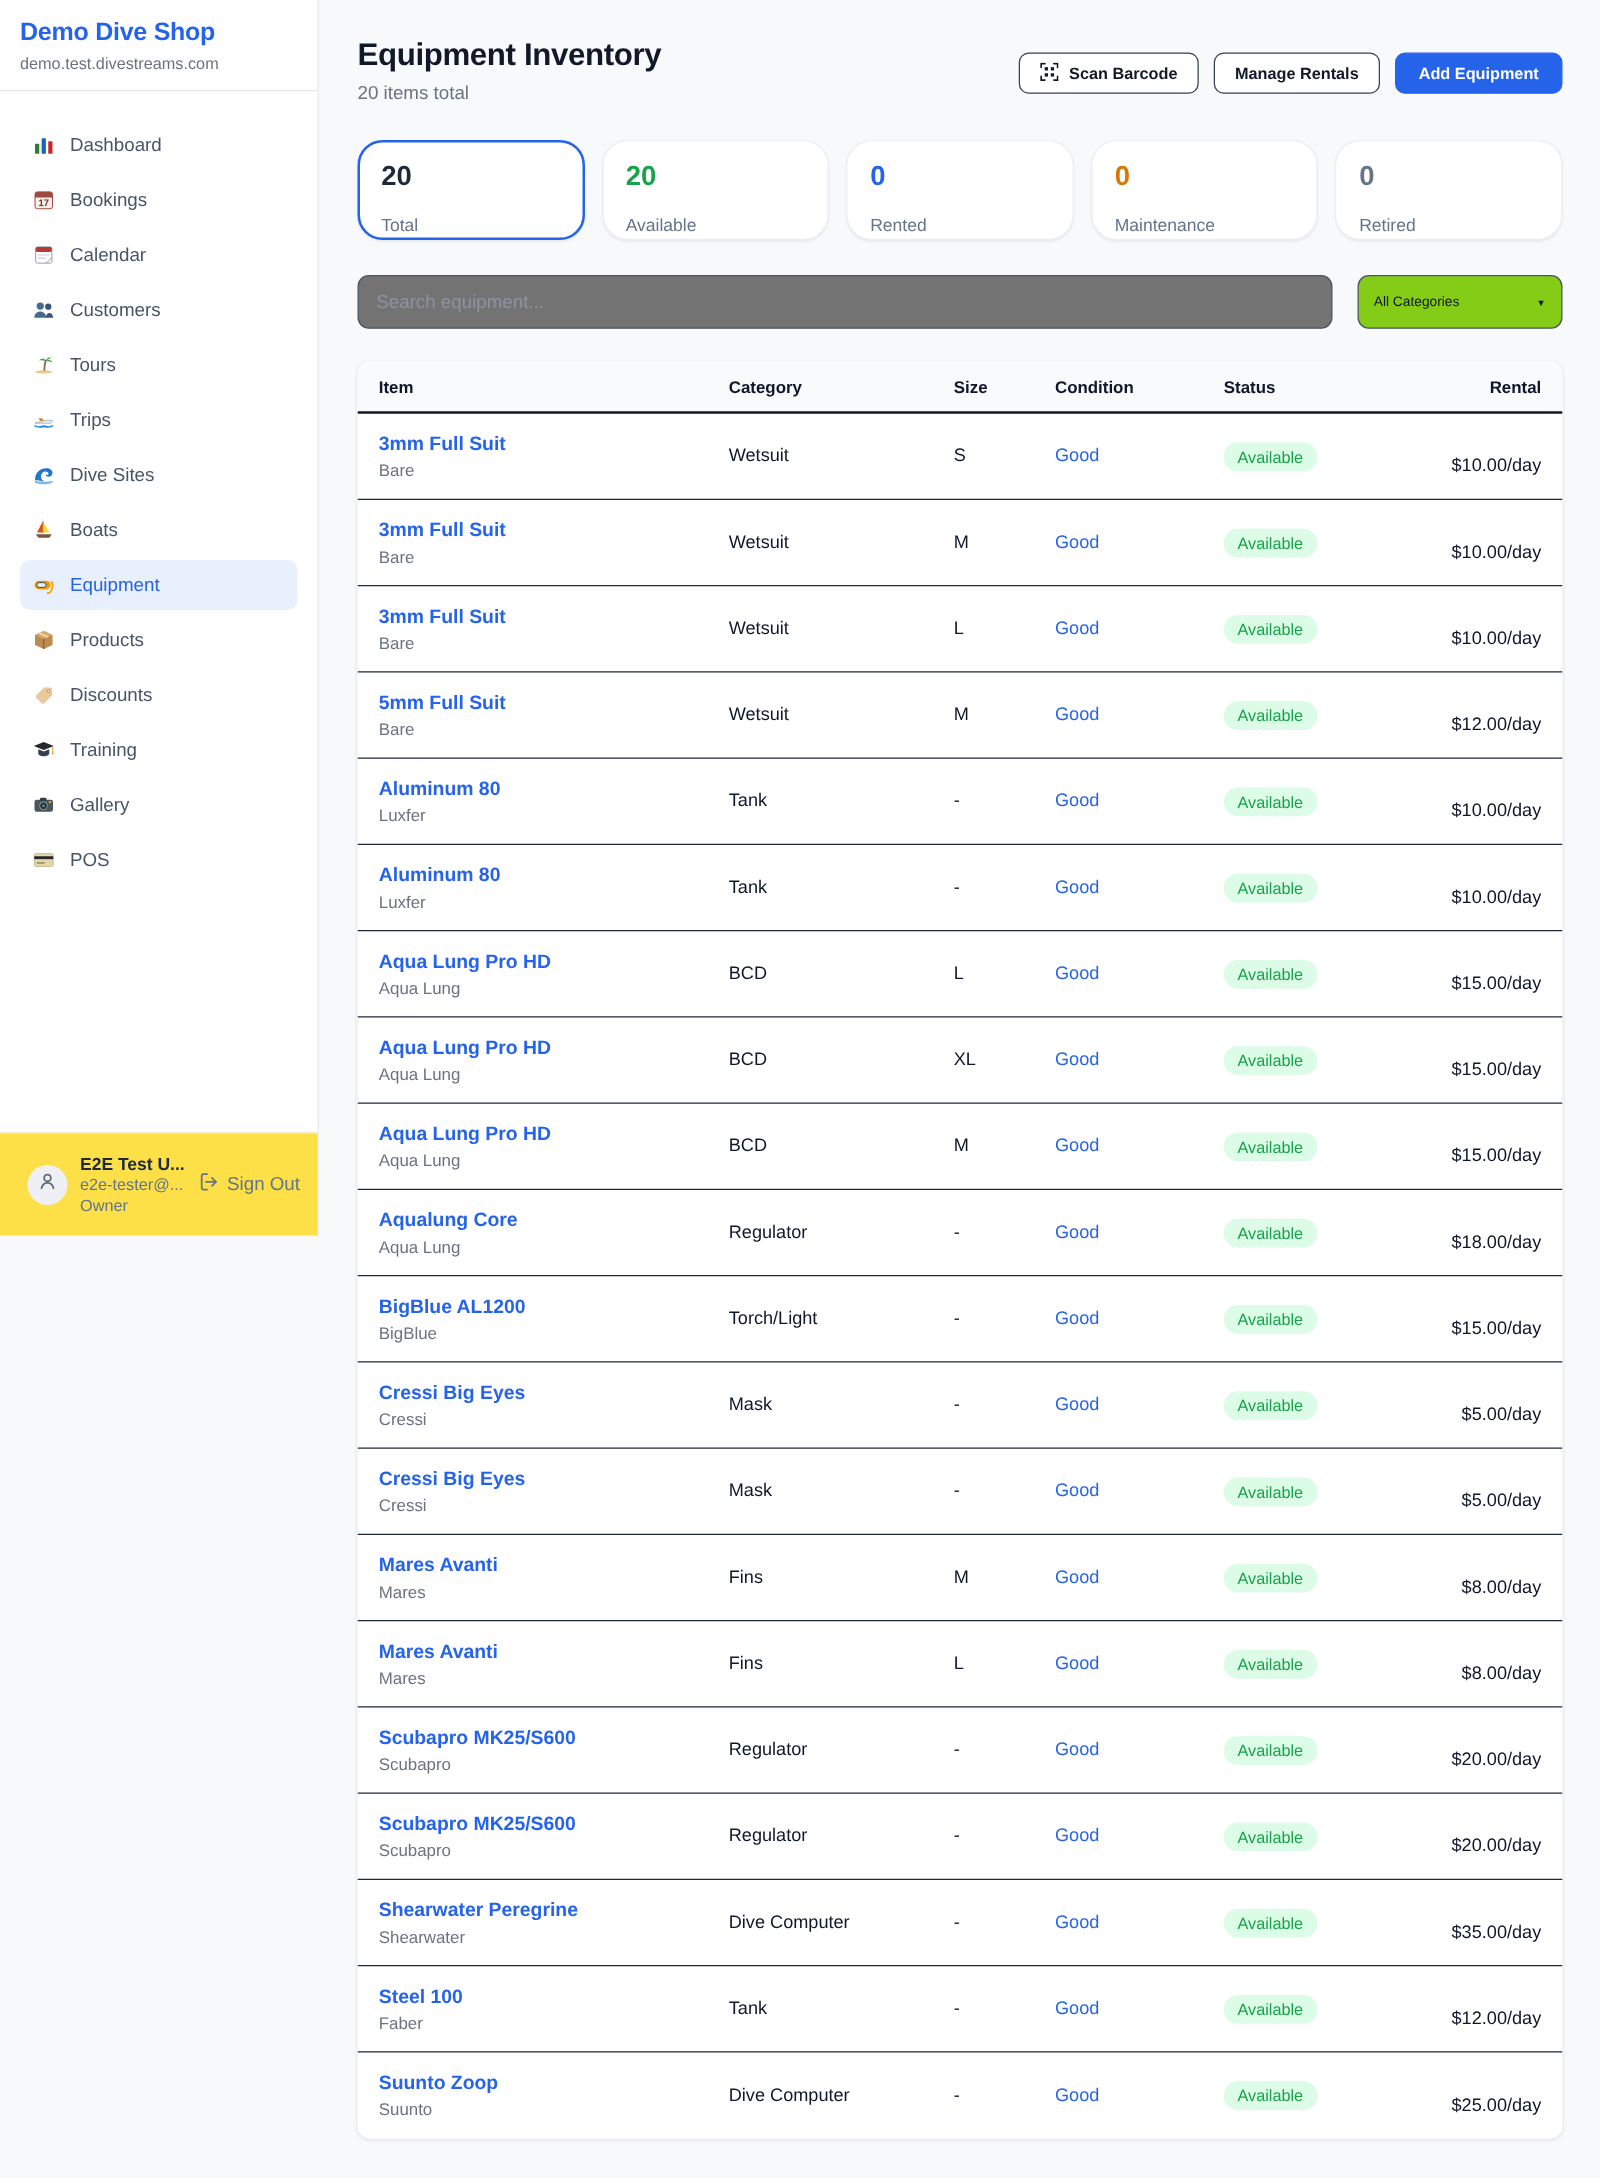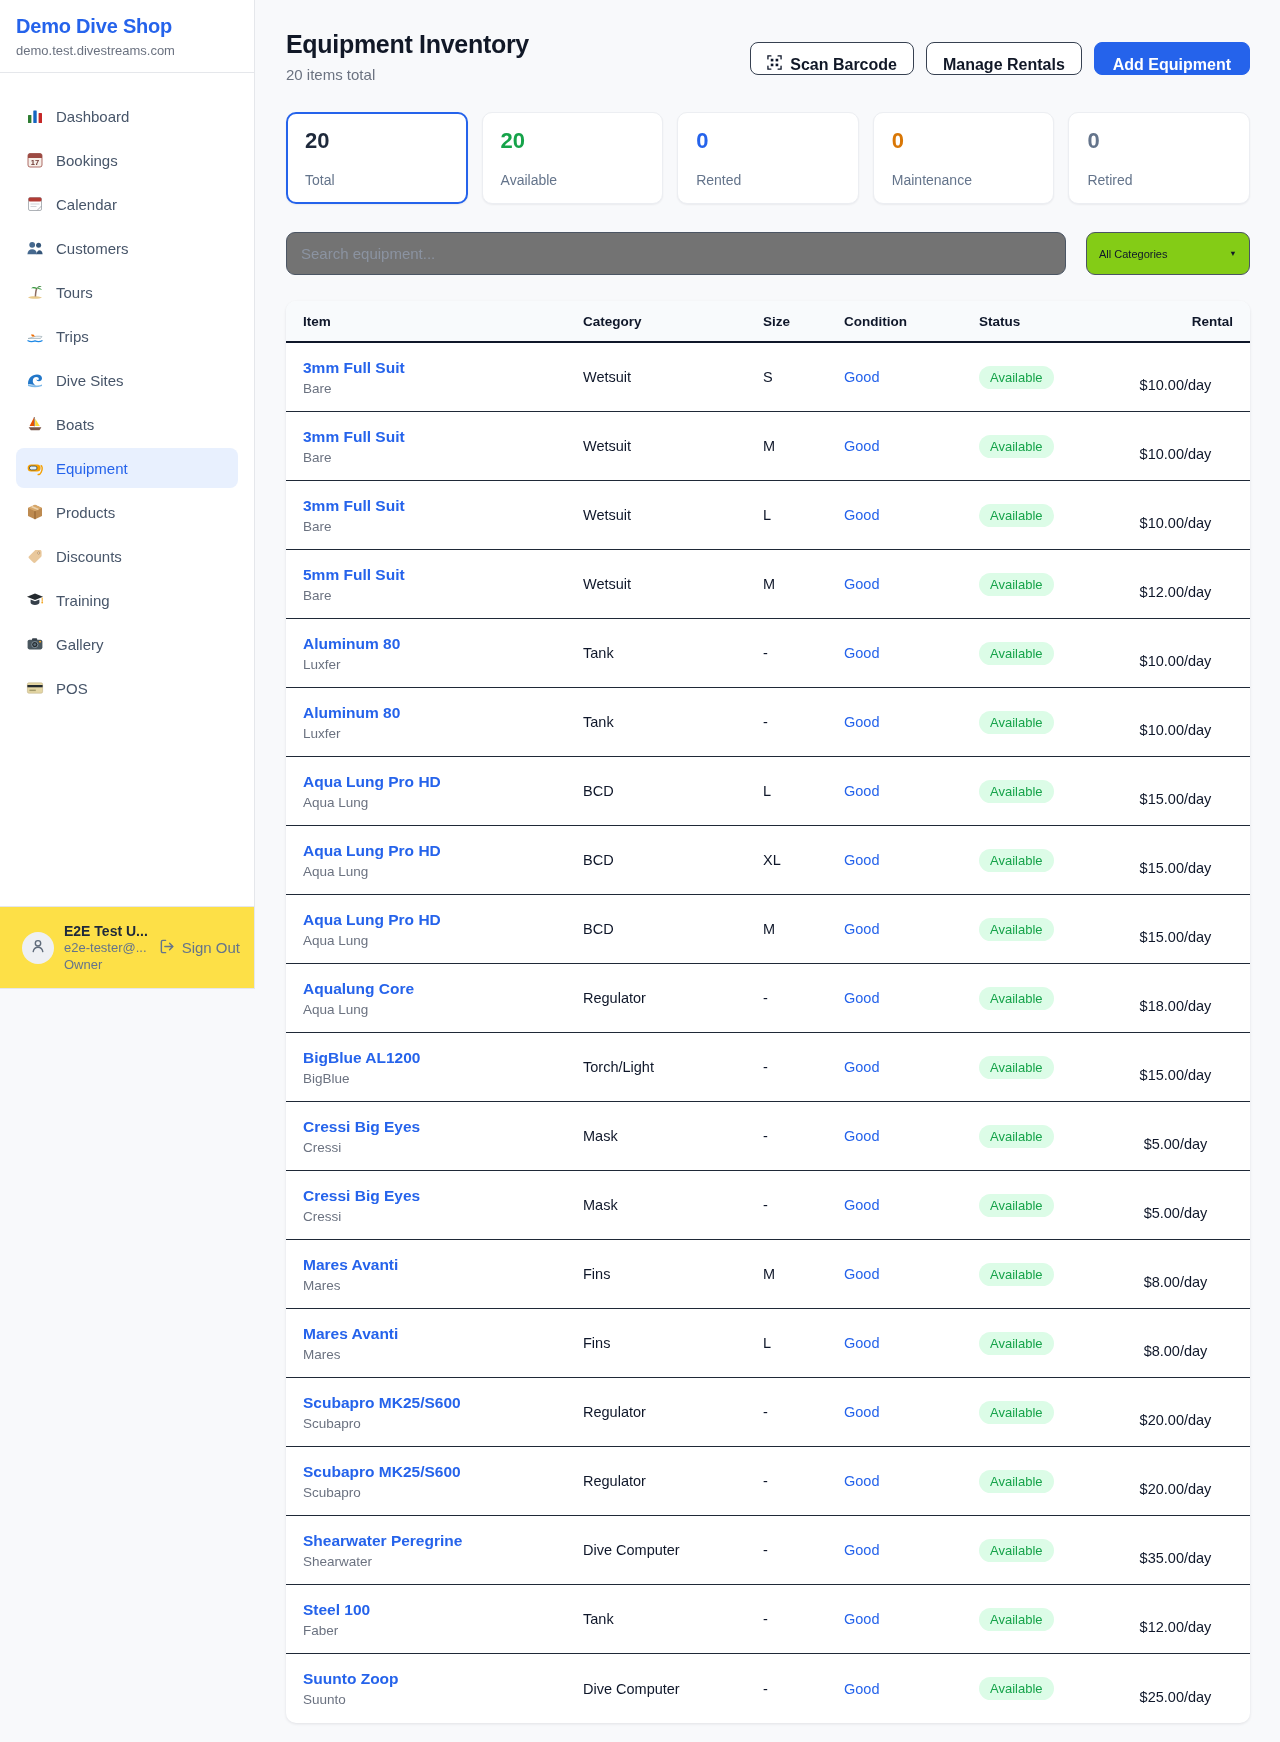--- a/index.html
+++ b/index.html
@@ -44,30 +44,30 @@
     font-family:inherit;
   }
   .signout svg { width:17px; height:17px; }
   
   .main { margin-left:256px; padding:30px 30px 0 30px; }
   .page-header { display:flex; justify-content:space-between; align-items:flex-start; }
   .page-title { font-size:25px; font-weight:800; color:#111827; letter-spacing:-.3px; line-height:28px; }
   .subtitle { font-size:15px; color:#6b7280; margin-top:8px; }
   .header-actions { display:flex; gap:12px; margin-top:12px; }
   .btn {
-    height:33px; border-radius:8px; font-size:16px; font-weight:600; cursor:pointer;
-    display:inline-flex; align-items:flex-end; gap:8px; padding:0 16px; font-family:inherit;
+    height:33px; border-radius:8px; font-size:13px; font-weight:600; cursor:pointer;
+    display:inline-flex; align-items:center; gap:8px; padding:0 16px; font-family:inherit;
   }
   .btn.ghost { background:#fff; border:1px solid #374151; color:#111827; }
   .btn.primary { background:#2563eb; border:1px solid #2563eb; color:#fff; padding:0 18px; }
   .btn svg { width:15px; height:15px; }
   
   .stats { display:flex; gap:14px; margin-top:29px; }
   .stat-card {
-    flex:1; height:92px; background:#fff; border:1px solid #eceef2; border-radius:10px;
+    flex:1; height:80px; background:#fff; border:1px solid #eceef2; border-radius:20px;
     padding:14px 18px; box-shadow:0 1px 2px rgba(16,24,40,.06); cursor:pointer;
   }
   .stat-card.active { border:2px solid #2563eb; padding:13px 17px; }
   .stat-value { font-size:22px; font-weight:800; line-height:1.25; }
   .stat-label { font-size:14px; color:#64748b; margin-top:17px; }
   
   .filters { display:flex; gap:20px; margin-top:28px; }
   .search {
     flex:1; height:43px; border:1px solid #4b5563; border-radius:9px; background:#737373;
     padding:0 14px; font-size:15px; color:#0f172a; font-family:inherit; outline:none;
@@ -99,21 +99,21 @@
   .trow:last-child { border-bottom:none; }
   .item-cell { display:flex; flex-direction:column; justify-content:center; }
   .item-name { color:#2563eb; font-size:15.5px; font-weight:600; text-decoration:none; cursor:pointer; }
   .item-brand { color:#6b7280; font-size:13.5px; margin-top:4px; }
   .cell { font-size:14.5px; color:#0f172a; }
   .cond { color:#2563eb; cursor:pointer; text-decoration:none; font-size:14.5px; }
   .badge {
     display:inline-block; background:#dcfce7; color:#16a34a; font-size:13px; font-weight:500;
     padding:5px 11px; border-radius:999px; line-height:1;
   }
-  .rental { text-align:center;margin-top:16px; }
+  .rental { text-align:right;margin-top:16px; }
 </style>
 </head>
 <body>
 
 <div class="page">
 
   <aside class="sidebar">
     <div class="brand-block">
       <div class="brand">Demo Dive Shop</div>
       <div class="domain">demo.test.divestreams.com</div>

